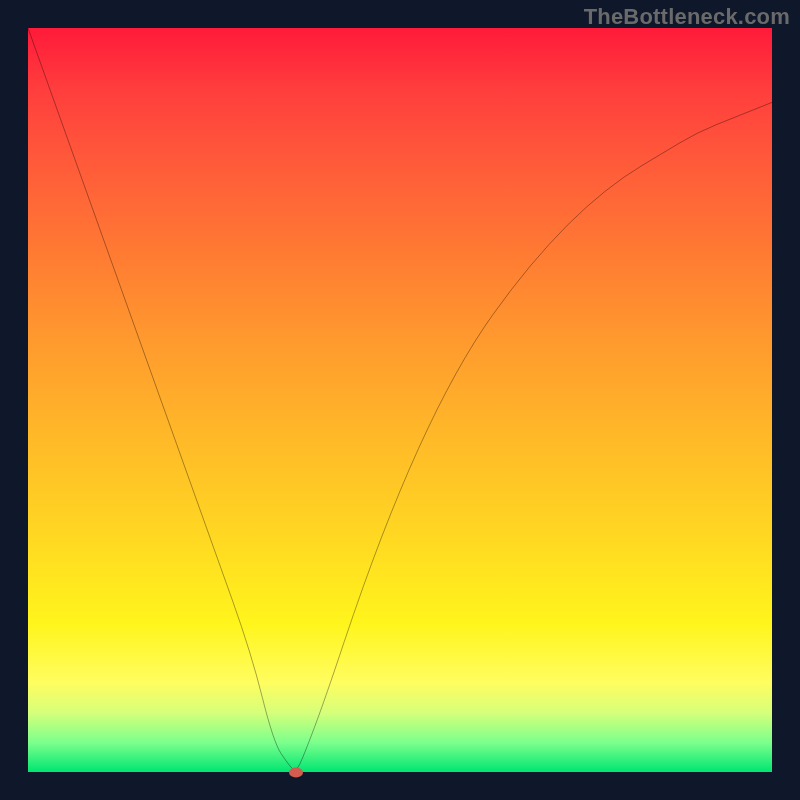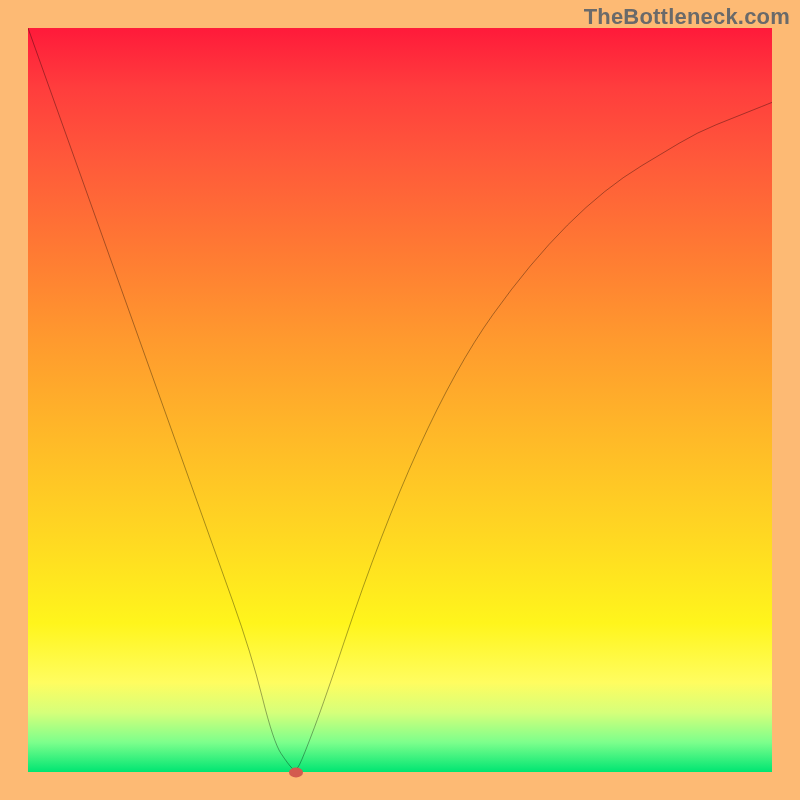--- a/index.html
+++ b/index.html
@@ -1,21 +1,21 @@
 <!DOCTYPE html>
 <html><head>
 <meta charset="utf-8">
 <style>
   * { margin: 0; padding: 0; box-sizing: border-box; }
   html, body { width: 800px; height: 800px; overflow: hidden; background: #000; }
   .frame {
     position: relative;
     width: 800px;
     height: 800px;
-    background: #fdba74;
+    background: #0f172a;
   }
   .watermark {
     position: absolute;
     top: 4px;
     right: 10px;
     font-family: Arial, Helvetica, sans-serif;
     font-size: 22px;
     font-weight: bold;
     color: #6a6a6a;
     letter-spacing: 0.2px;

